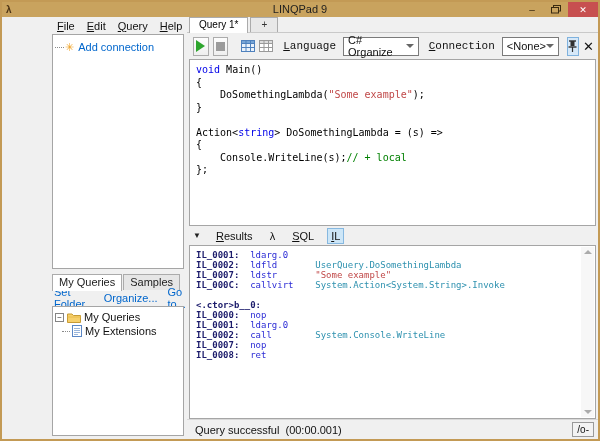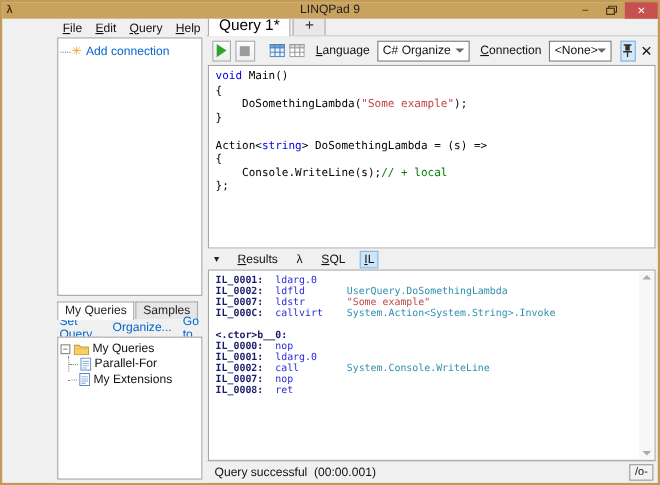--- a/index.html
+++ b/index.html
@@ -36,31 +36,31 @@
   .qtree{margin:0 3px 3px 3px;flex:1;padding:3px 2px;font-size:11px;overflow:hidden;position:relative;z-index:1;}
   .trow{display:flex;align-items:center;height:14px;white-space:nowrap;}
   .tguide{border-left:1px dotted #8A8A8A;margin-left:7px;}
   .stub{width:8px;border-top:1px dotted #8A8A8A;margin-right:2px;flex:0 0 8px;}
   .expander{width:9px;height:9px;border:1px solid #848484;background:#fff;font-size:8px;line-height:7px;text-align:center;color:#333;margin-right:3px;flex:0 0 9px;}
   .ticon{margin-right:3px;display:flex;}
   .tlabel{color:#111;}
 
   .right{flex:1;display:flex;flex-direction:column;overflow:hidden;}
   .tabrow{height:16px;flex:0 0 16px;display:flex;align-items:flex-end;padding-left:2px;border-bottom:1px solid #C9C9C9;}
-  .qrytab{font-size:14px;padding:1px 9px 2px 9px;border:1px solid #ABABAB;border-bottom:none;}
+  .qrytab{font-size:10px;padding:1px 9px 2px 9px;border:1px solid #ABABAB;border-bottom:none;}
   .qrytab.active{background:#fff;margin-bottom:-1px;padding-bottom:3px;z-index:2;position:relative;}
   .qrytab.newtab{background:#E8E8E8;margin-left:2px;padding:1px 10px 2px 10px;color:#333;}
 
   .toolbar{height:26px;flex:0 0 26px;display:flex;align-items:center;padding:0 4px 0 6px;gap:4px;font-size:11px;}
   .tbtn{width:24px;height:19px;border:1px solid #ACACAC;background:linear-gradient(#FDFDFD,#EFEFEF);display:flex;align-items:center;justify-content:center;}
   .play-tri{width:0;height:0;border-left:9px solid #2DA52D;border-top:6px solid transparent;border-bottom:6px solid transparent;}
   .stop-sq{width:9px;height:9px;background:#9B9B9B;}
   .tb-sep{width:8px;}
   .gicon{display:flex;align-items:center;justify-content:center;width:18px;height:18px;}
-  .tb-label{margin:0 3px 0 6px;color:#111;}
+  .tb-label{margin:0 3px 0 6px;color:#111;font-family:Liberation Mono, monospace;}
   .dropdown{height:19px;border:1px solid #7A7A7A;background:#fff;display:flex;align-items:center;padding:0 4px;font-size:11px;color:#111;}
   .dd-lang{width:116px;}
   .dd-conn{flex:1;}
   .dd-chevron{margin-left:auto;width:0;height:0;border-left:4px solid transparent;border-right:4px solid transparent;border-top:4px solid #666;}
   .pin-btn{width:18px;height:19px;border:1px solid #7FB2DE;background:#D6E8F8;display:flex;align-items:center;justify-content:center;margin-left:4px;}
   .xbtn{width:18px;height:19px;display:flex;align-items:center;justify-content:center;font-size:13px;color:#111;}
 
   .editor{margin:0 2px;flex:1;overflow:hidden;}
   .editor pre,.il pre{margin:0;padding:4px 6px;font-family:"DejaVu Sans Mono",monospace;}
   .editor pre{font-size:10px;line-height:12.5px;}
@@ -130,49 +130,36 @@
           <span class="link">Add connection</span>
         </div>
       </div>
 
       <div class="queries">
         <div class="qtabs">
             <span class="qtab active">My Queries</span>
             <span class="qtab">Samples</span>
           </div>
         <div class="qlinks">
-            <span class="link">Set Query...</span>
+            <span class="link">Set Folder...</span>
             <span class="link">Organize...</span>
             <span class="link go">Go to...</span>
           </div>
         <div class="panel qtree">
             <div class="trow">
               <span class="expander">−</span>
               <span class="ticon">
                 <svg width="14" height="11" viewBox="0 0 14 11">
                   <path d="M0.5 2 L5 2 L6.5 3.5 L13.5 3.5 L13.5 10.5 L0.5 10.5 Z" fill="#F7D06B" stroke="#C79B35"></path>
                   <path d="M0.5 5 L13.5 5" stroke="#E8BC4E"></path>
                 </svg>
               </span>
               <span class="tlabel">My Queries</span>
             </div>
             <div class="tguide">
-              <div class="trow">
-                <span class="stub"></span>
-                <span class="ticon">
-                  <svg width="10" height="12" viewBox="0 0 10 12">
-                    <rect x="0.5" y="0.5" width="9" height="11" fill="#FFFFFF" stroke="#5B87C5"></rect>
-                    <line x1="2" y1="3.5" x2="8" y2="3.5" stroke="#9AB6DC"></line>
-                    <line x1="2" y1="5.5" x2="8" y2="5.5" stroke="#9AB6DC"></line>
-                    <line x1="2" y1="7.5" x2="8" y2="7.5" stroke="#9AB6DC"></line>
-                    <line x1="2" y1="9.5" x2="6" y2="9.5" stroke="#9AB6DC"></line>
-                  </svg>
-                </span>
-                <span class="tlabel">Parallel-For</span>
-              </div>
             </div>
             <div class="trow" style="margin-left: 7px;">
               <span class="stub"></span>
               <span class="ticon">
                 <svg width="10" height="12" viewBox="0 0 10 12">
                   <rect x="0.5" y="0.5" width="9" height="11" fill="#FFFFFF" stroke="#5B87C5"></rect>
                   <line x1="2" y1="3.5" x2="8" y2="3.5" stroke="#9AB6DC"></line>
                   <line x1="2" y1="5.5" x2="8" y2="5.5" stroke="#9AB6DC"></line>
                   <line x1="2" y1="7.5" x2="8" y2="7.5" stroke="#9AB6DC"></line>
                   <line x1="2" y1="9.5" x2="6" y2="9.5" stroke="#9AB6DC"></line>

